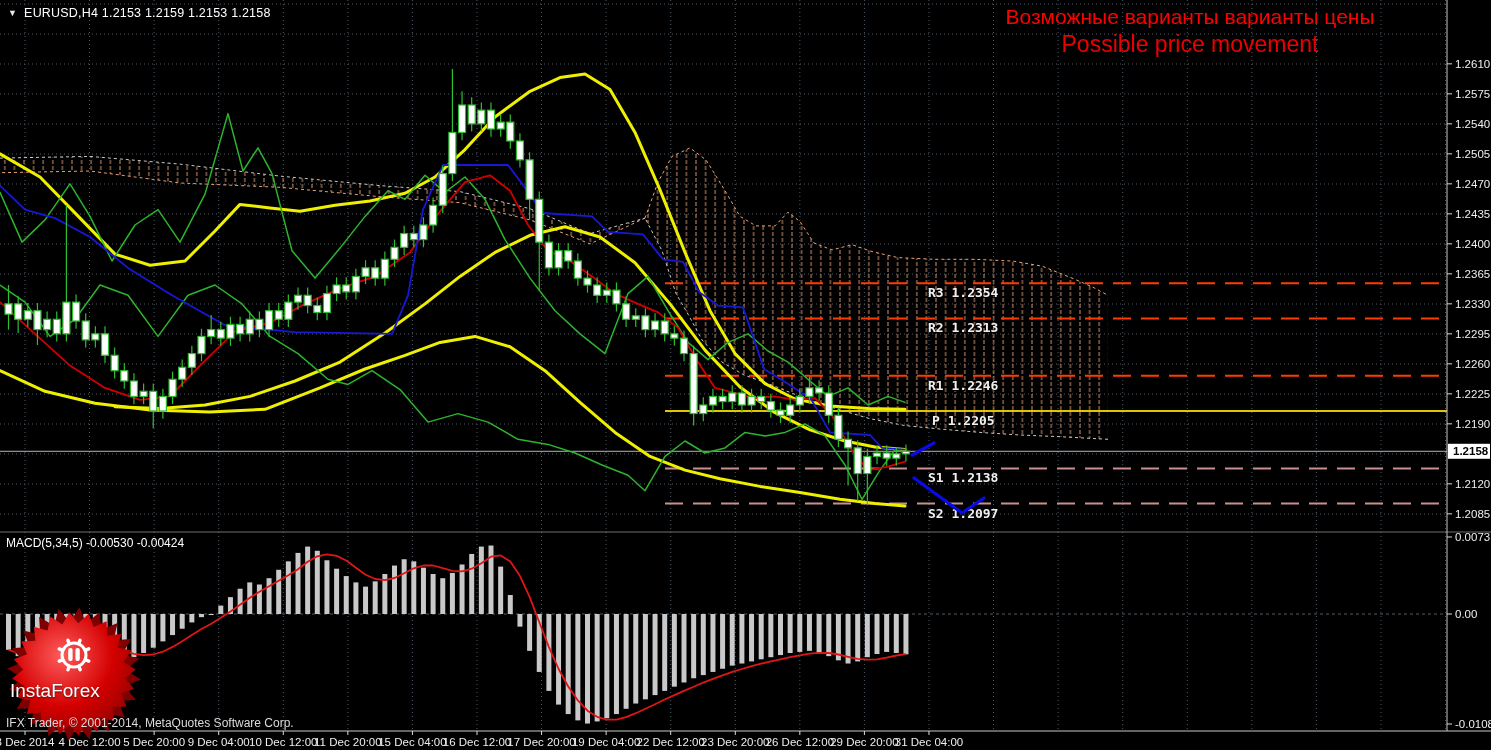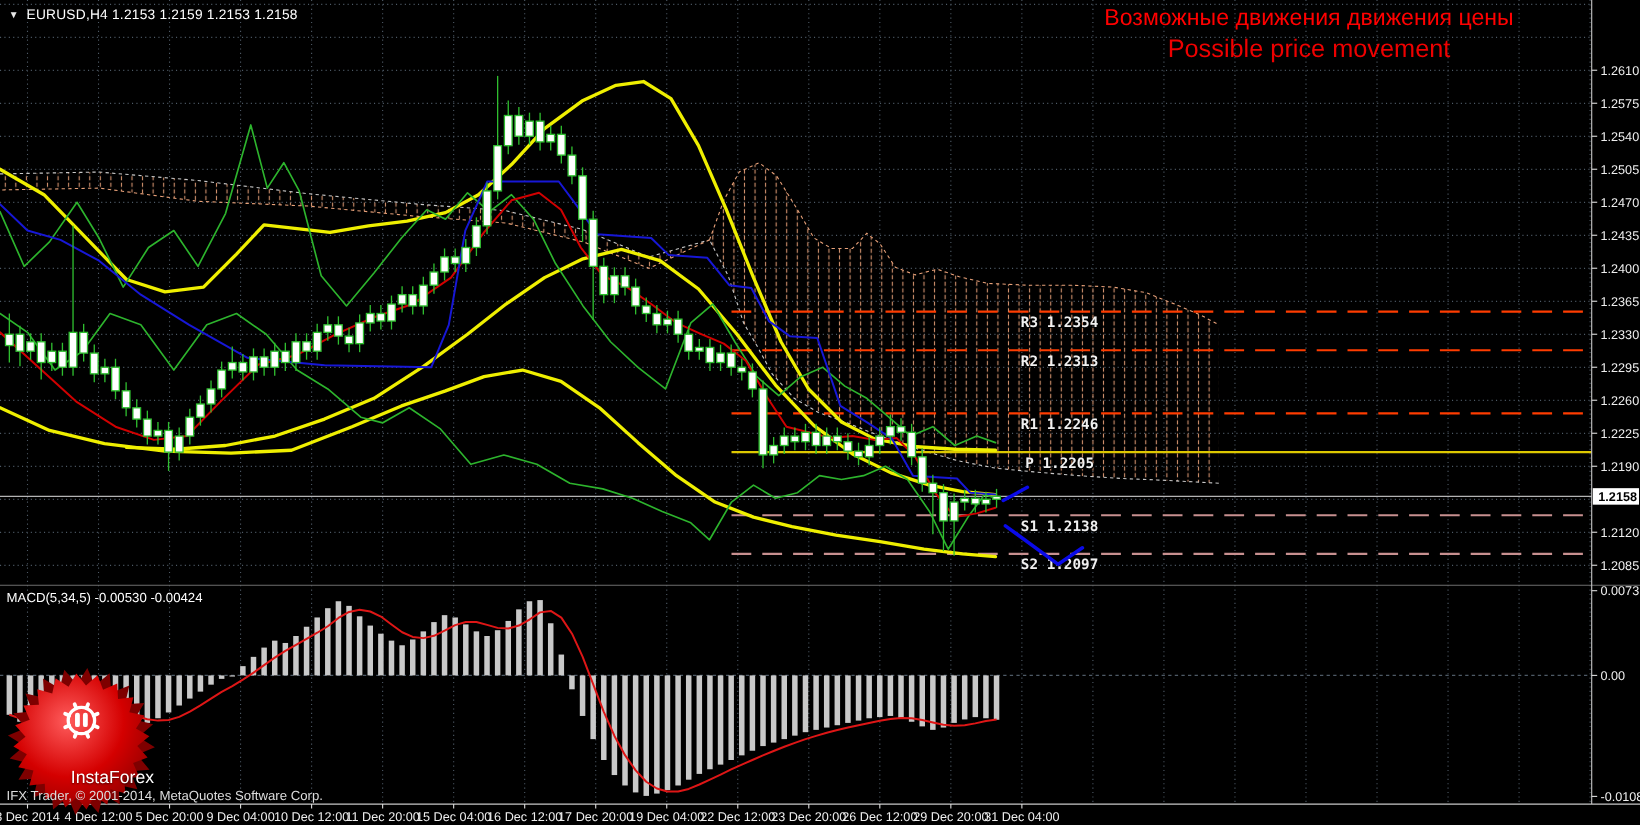--- a/index.html
+++ b/index.html
@@ -6,21 +6,21 @@
   #stage{position:relative;width:1491px;height:750px;background:#000;overflow:hidden;
          font-family:"Liberation Sans",sans-serif;}
   #chart-svg{position:absolute;left:0;top:0;}
   .ovl{position:absolute;white-space:nowrap;}
   #header-line{left:8px;top:6px;color:#fff;font-size:12.5px;letter-spacing:.2px;}
   #header-line .tri{font-size:9px;color:#e8e8e8;margin-right:7px;vertical-align:1px;cursor:pointer;}
   #anno-ru{left:960px;top:5px;width:460px;text-align:center;color:#ff0000;font-size:21px;}
   #anno-en{left:960px;top:31px;width:460px;text-align:center;color:#ee0000;font-size:23px;}
   #macd-label{left:6px;top:536px;color:#fff;font-size:12px;}
   #copyright{left:6px;top:716px;color:#dcdcdc;font-size:12px;}
-  #logo-text{left:10px;top:699px;width:130px;text-align:right;color:#fff;font-size:16px;
+  #logo-text{left:10px;top:680px;width:130px;text-align:left;color:#fff;font-size:19px;
              text-shadow:0 1px 2px rgba(0,0,0,.6);}
 </style>
 </head>
 <body>
 
 <div id="stage">
   <svg id="chart-svg" width="1491" height="750">
       <defs>
         <pattern id="hatchSalmon" width="9.6" height="6" patternUnits="userSpaceOnUse">
           <line x1="4.8" y1="0" x2="4.8" y2="6" stroke="#e8a179" stroke-width="1" stroke-dasharray="2,2"></line>
@@ -494,21 +494,21 @@
         <line x1="85.07411929601761" y1="650.377892059074" x2="88.76549239469014" y2="648.8371894120987" stroke="#fff" stroke-width="3.4" stroke-linecap="round"></line>
         <rect x="68.2" y="648" width="4.4" height="13" rx="2" fill="#fff"></rect>
         <rect x="75.4" y="648" width="4.4" height="13" rx="2" fill="#fff"></rect>
       </g>
     </svg>
 
   <div class="ovl" id="header-line">
     <span class="tri">▼</span><span>EURUSD,H4  1.2153 1.2159 1.2153 1.2158</span>
   </div>
 
-  <div class="ovl" id="anno-ru">Возможные движения движения цены</div>
+  <div class="ovl" id="anno-ru">Возможные варианты варианты цены</div>
   <div class="ovl" id="anno-en">Possible price movement</div>
 
   <div class="ovl" id="macd-label">MACD(5,34,5) -0.00530 -0.00424</div>
 
   <div class="ovl" id="copyright">IFX Trader, © 2001-2014, MetaQuotes Software Corp.</div>
 
   <div class="ovl" id="logo-text">InstaForex</div>
 </div>
 
 </body></html>

